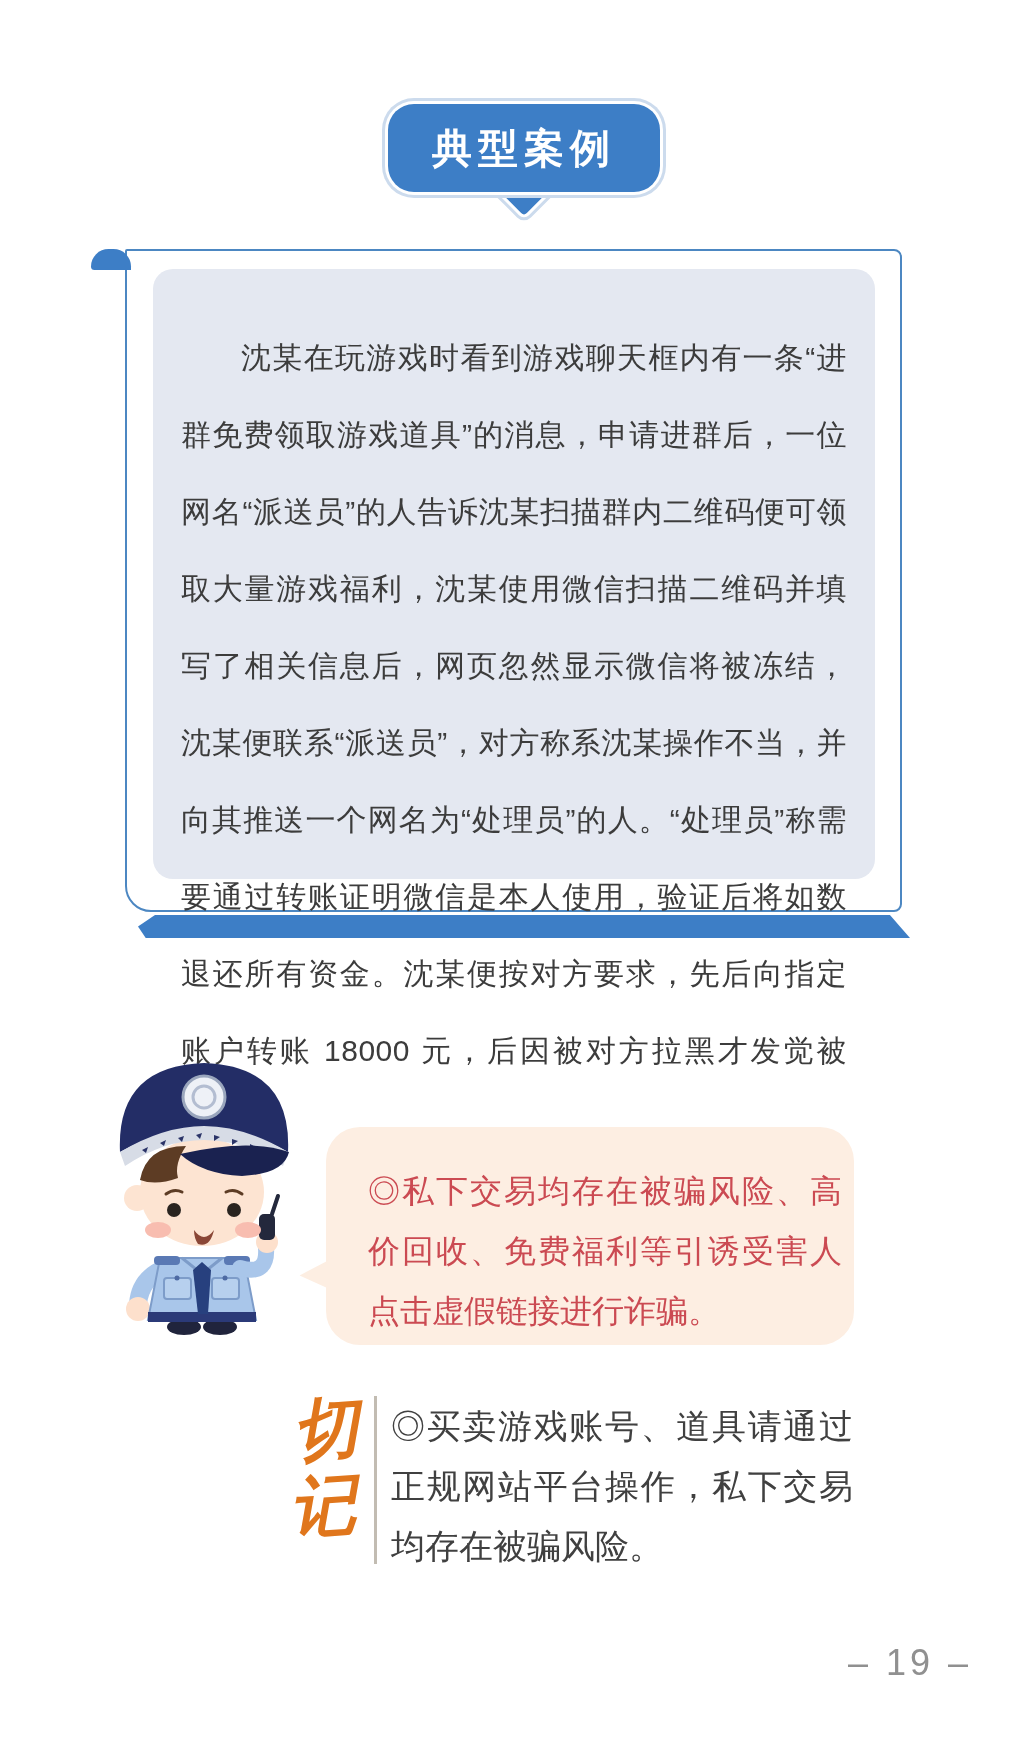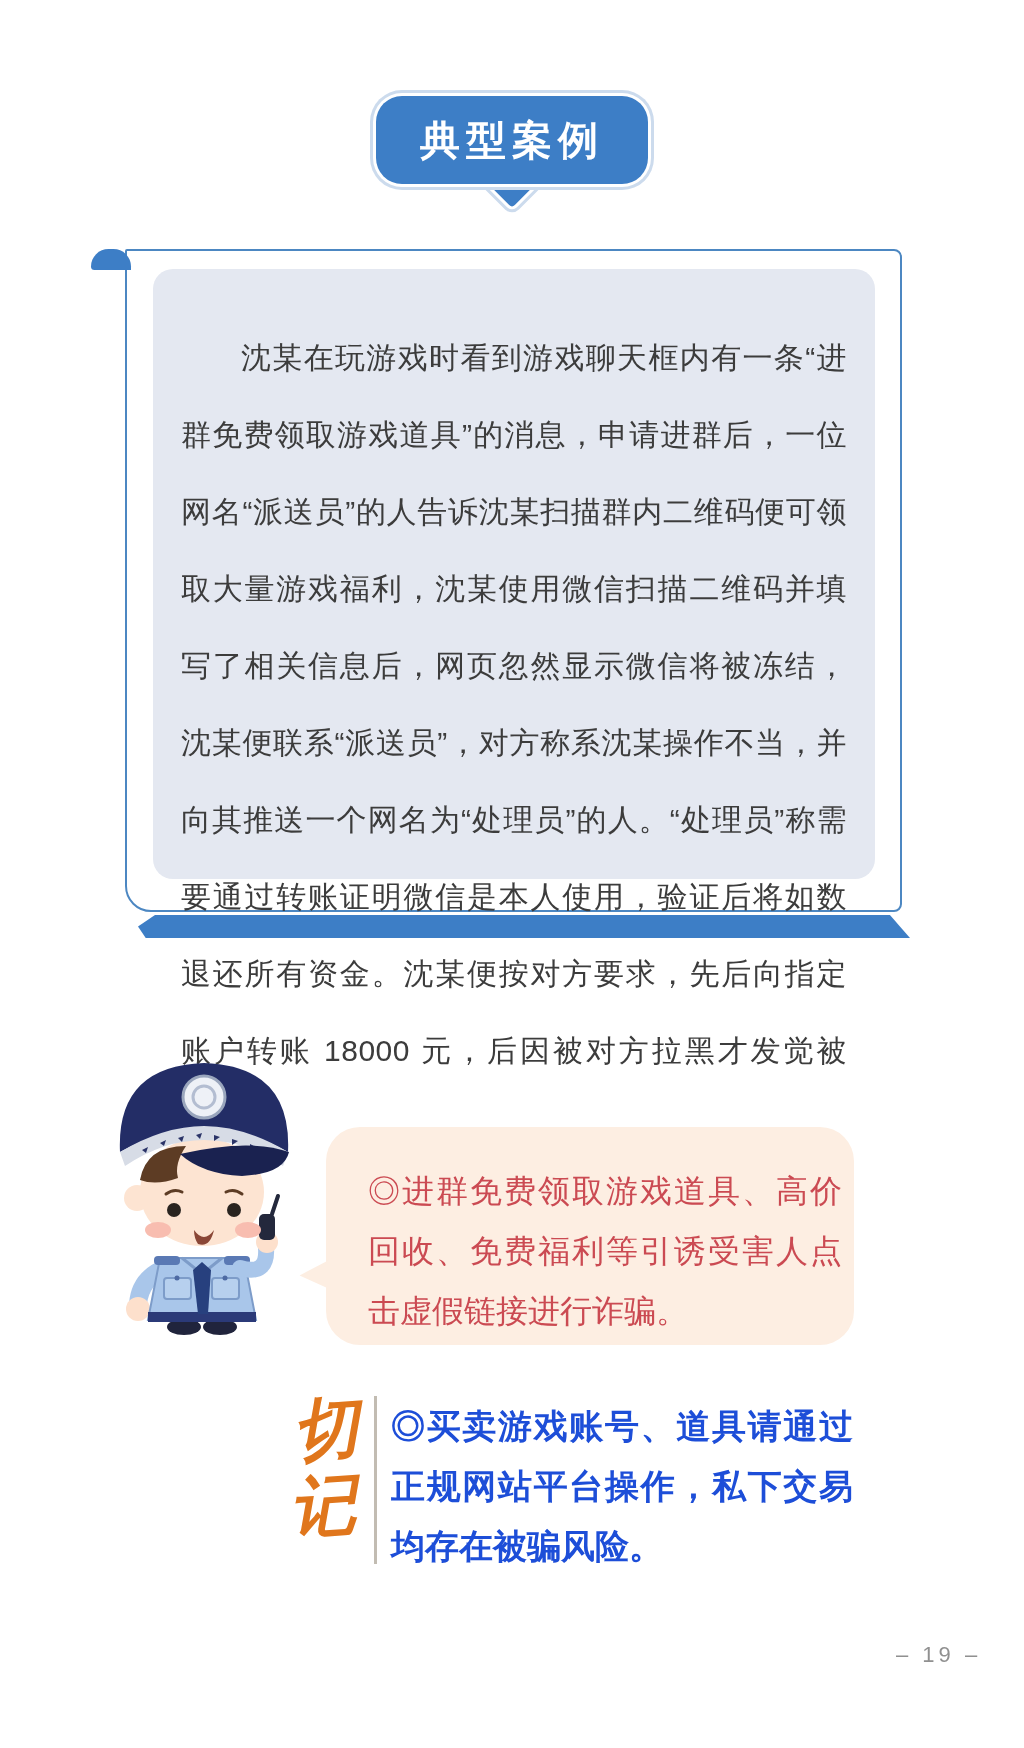--- a/index.html
+++ b/index.html
@@ -25,21 +25,21 @@
     border-radius:4px;
   }
   .badge.blue .badge-box, .badge.blue .badge-tail {
     background:#3d7ec6;
     box-shadow:0 0 0 3px #ffffff, 0 0 0 6px #ccdbed;
   }
   .badge.red .badge-box, .badge.red .badge-tail {
     background:#ec5a41;
     box-shadow:0 0 0 3px #ffffff, 0 0 0 6px #f3cabc;
   }
-  .badge.blue { top:96px; }
+  .badge.blue { top:104px;margin-left:12px; }
   .badge.red  { top:967px; }
 
   
   .case-card {
     position:absolute; left:125px; top:249px; width:777px; height:663px;
     background:#ffffff; border:2px solid #4c87c2;
     border-radius:2px 8px 8px 26px;
   }
   .page-curl {
     position:absolute; left:-36px; top:-2px; width:40px; height:21px;
@@ -91,28 +91,28 @@
     font-size:66px; line-height:76px; text-align:center;
     transform:rotate(-4deg);
   }
   .remember-label .char2 { display:block; transform:translateX(-8px); }
   .remember-divider {
     width:3px; height:168px; background:#c2bcb2; margin:4px 14px 0 10px;
     flex:none;
   }
   .remember-text {
     width:462px; padding-top:4px;
-    font-size:34px; line-height:60px; font-weight:700; color:#1d4ed8;
+    font-size:34px; line-height:60px; font-weight:400; color:#404040;
     text-align:justify; text-justify:inter-ideograph;
   }
 
   
   .page-number {
-    position:absolute; left:896px; top:1642px;
-    font-size:22px; letter-spacing:4px; color:#909090;
+    position:absolute; left:848px; top:1642px;
+    font-size:36px; letter-spacing:4px; color:#909090;
   }
 </style>
 </head>
 <body>
 
 <div class="page">
 
   <div class="badge blue">
     <div class="badge-box">
       <span>典型案例</span>
@@ -188,21 +188,21 @@
       <path d="M84 172 q 8 -6 16 -2" stroke="#5d3c24" stroke-width="3" fill="none" stroke-linecap="round"></path>
       <path d="M144 170 q 8 -4 16 2" stroke="#5d3c24" stroke-width="3" fill="none" stroke-linecap="round"></path>
       <ellipse cx="76" cy="208" rx="13" ry="8" fill="#f8bdb0"></ellipse>
       <ellipse cx="166" cy="208" rx="13" ry="8" fill="#f8bdb0"></ellipse>
       <path d="M112 208 Q 122 222 132 208 Q 128 226 116 222 Q 112 216 112 208 Z" fill="#8a4636"></path>
     </svg>
   </div>
 
   <div class="reminder-bubble">
     <div class="bubble-tail"></div>
-    <p class="bubble-text">◎进群免费领取游戏道具、高价回收、免费福利等引诱受害人点击虚假链接进行诈骗。</p>
+    <p class="bubble-text">◎私下交易均存在被骗风险、高价回收、免费福利等引诱受害人点击虚假链接进行诈骗。</p>
   </div>
 
   <div class="remember">
     <div class="remember-label">
       <span class="char1">切</span>
       <span class="char2">记</span>
     </div>
     <div class="remember-divider"></div>
     <p class="remember-text">◎买卖游戏账号、道具请通过正规网站平台操作，私下交易均存在被骗风险。</p>
   </div>

